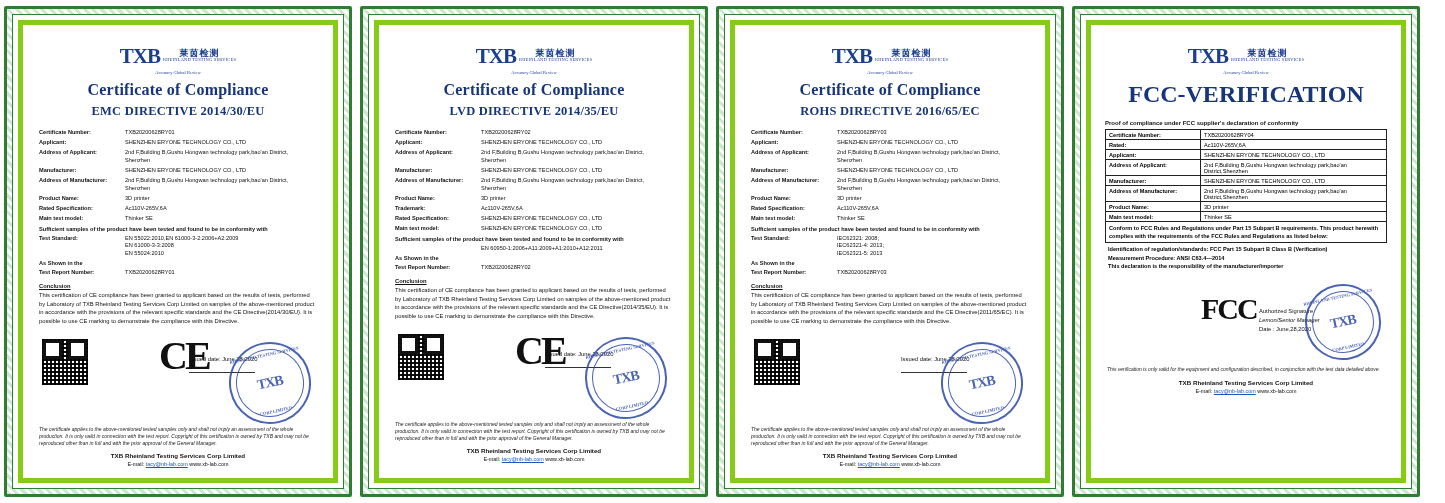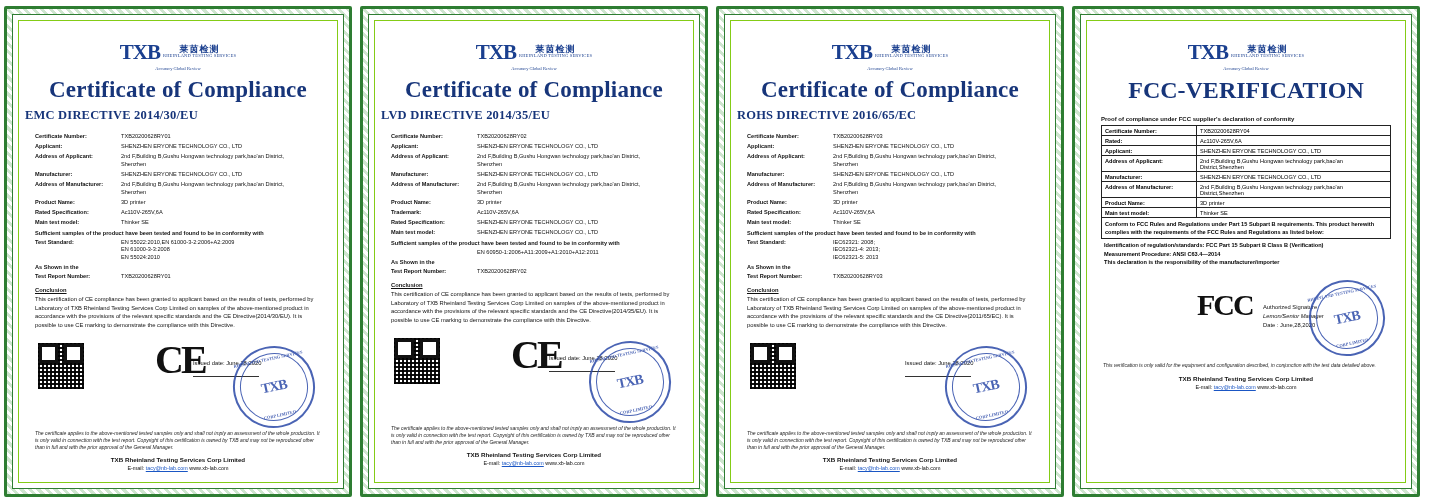--- a/index.html
+++ b/index.html
@@ -22,21 +22,21 @@
       repeating-linear-gradient(45deg,#cfe6cf 0 3px,#ffffff 3px 6px);
     padding:0;
   }
   .border-mid{
     position:absolute;inset:10px;
     border:1px solid #2e7d32;
     background:#ffffff;
   }
   .border-inner{
     position:absolute;inset:16px;
-    border:1px solid #84cc16;
+    border:5px solid #84cc16;
     background:#ffffff;
     overflow:hidden;
   }
   .content{
     position:absolute;inset:4px 6px;
     overflow:hidden;
   }
 
   
   .logo-row{display:flex;align-items:center;justify-content:center;margin-top:14px;height:26px;}
@@ -50,28 +50,28 @@
   }
   .logo-cn .cn{font-size:9px;color:#1a3f8f;font-weight:bold;letter-spacing:1px;}
   .logo-cn .en{font-size:4.5px;color:#1a3f8f;letter-spacing:.2px;}
   .logo-sub{font-size:4.5px;color:#1a3f8f;text-align:center;margin-top:1px;}
 
   
   .title{
     text-align:center;
     font-family:"Liberation Serif",serif;
     font-weight:bold;
-    font-size:23px;
+    font-size:16px;
     color:#17357a;
     margin-top:6px;
     letter-spacing:.2px;
   }
   .title.fcc{font-size:24px;letter-spacing:0px;}
   .subtitle{
-    text-align:left;
+    text-align:center;
     font-weight:bold;
     font-size:12.5px;
     color:#17357a;
     margin-top:5px;
     letter-spacing:.2px;
   }
 
   
   .fields{margin:10px 10px 0 10px;font-family:"Liberation Sans",sans-serif;}
   .frow{display:flex;font-size:5.6px;line-height:1.35;color:#111;margin-bottom:2.6px;}

